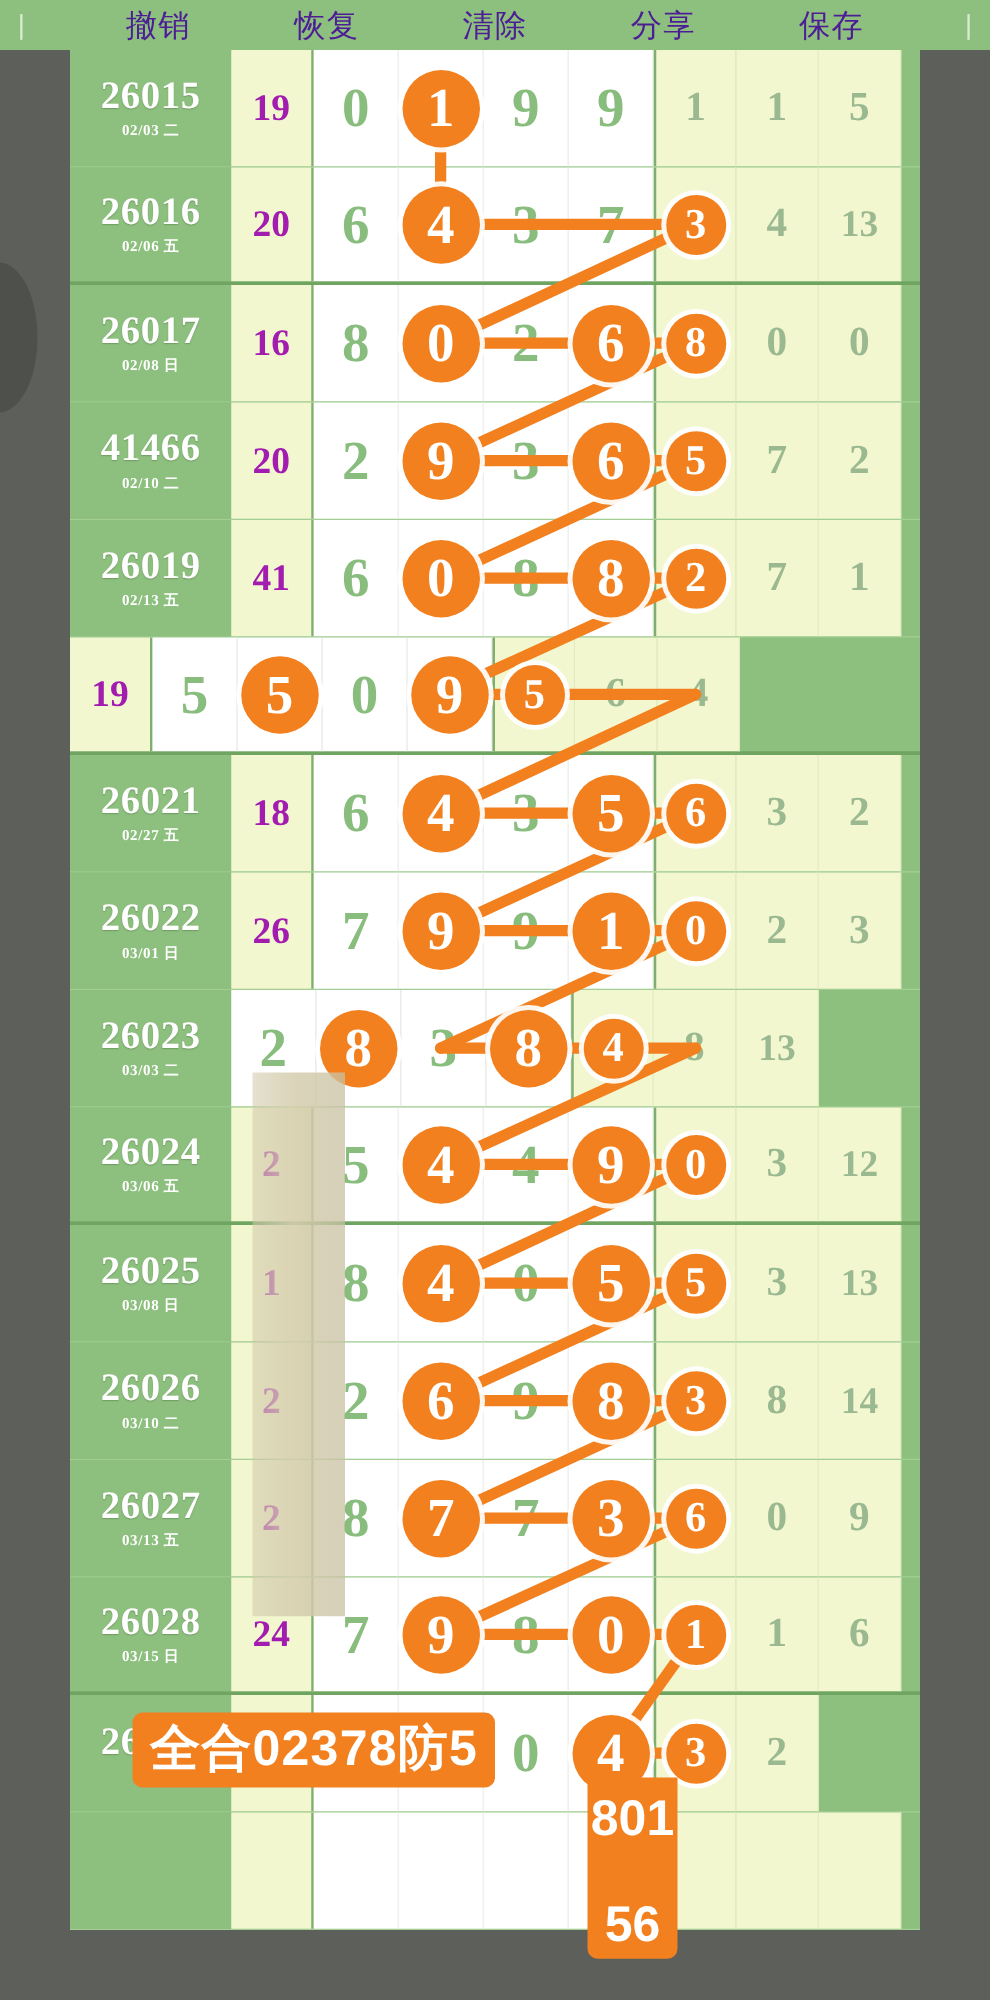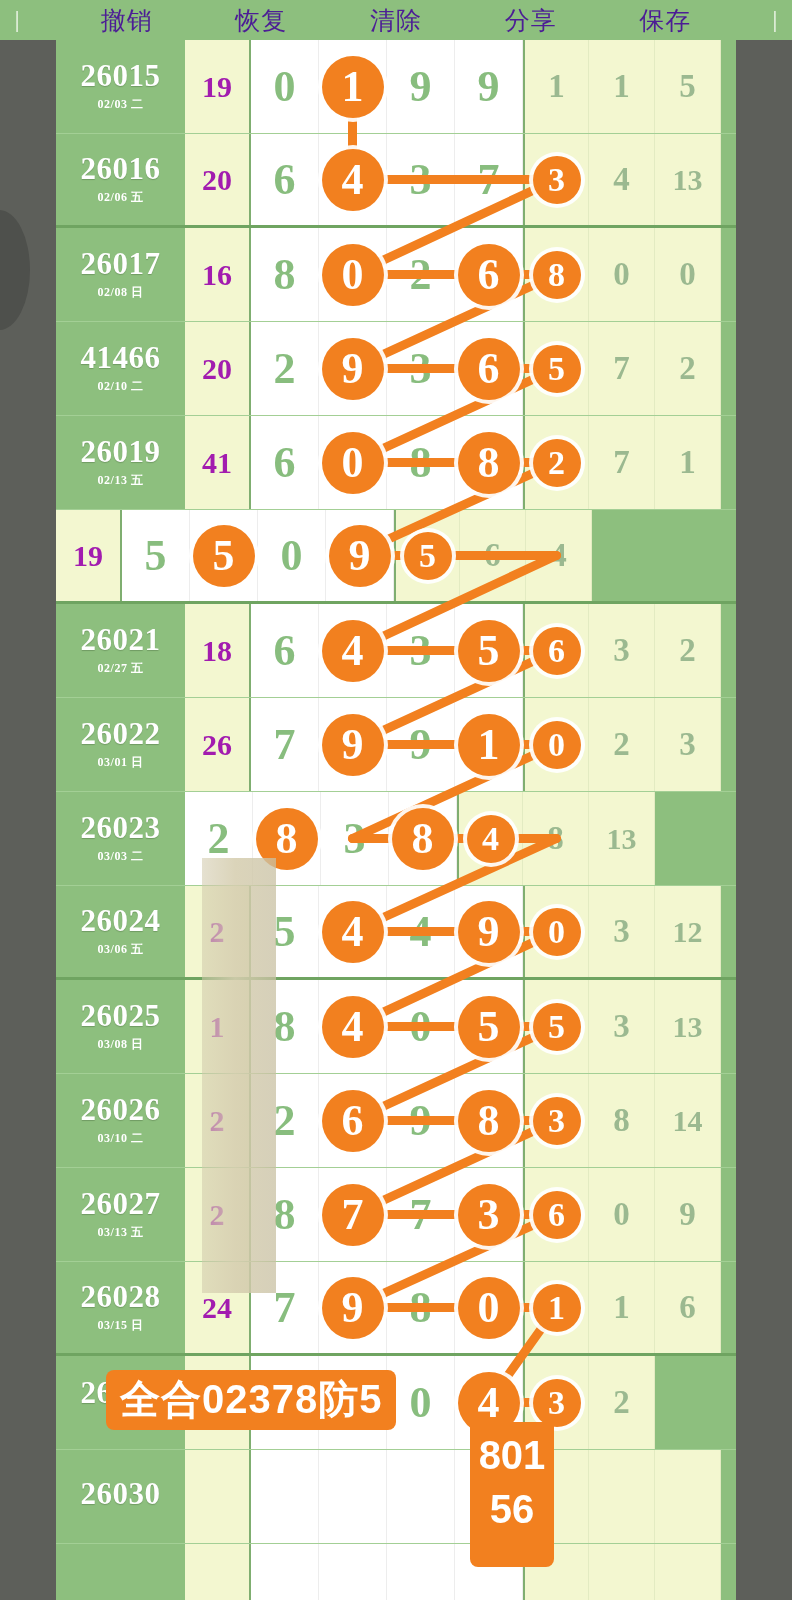--- a/index.html
+++ b/index.html
@@ -97,25 +97,25 @@
   
   .badge{
     position:absolute;left:106px;top:1330px;z-index:60;
     background:#f2801f;color:#ffffff;border-radius:8px;
     padding:6px 14px 8px;font-size:40px;font-weight:bold;
     font-family:"Liberation Sans","DejaVu Sans",sans-serif;
     letter-spacing:1px;white-space:nowrap;line-height:1.15;
   }
   
   .resblock{
-    position:absolute;left:470px;top:1382px;width:84px;height:145px;z-index:55;
+    position:absolute;left:470px;top:1382px;width:72px;height:145px;z-index:55;
     background:#f2801f;border-radius:0 0 8px 8px;color:#fff;
     font-family:"Liberation Sans","DejaVu Sans",sans-serif;
     font-size:40px;font-weight:bold;text-align:center;
-    display:flex;flex-direction:column;align-items:center;justify-content:flex-start;
+    display:flex;flex-direction:column;align-items:center;justify-content:space-between;
     padding-top:6px;box-sizing:border-box;line-height:1.35;
   }
 
   
   .dragpanel{
     position:absolute;left:202px;top:818px;width:74px;height:435px;z-index:50;
     background:linear-gradient(90deg,rgba(208,200,170,.55),rgba(214,206,176,.88) 45%,rgba(200,192,162,.75));
     pointer-events:none;
   }
 </style>
@@ -587,48 +587,20 @@
         <div class="c-dig">
           <span class="mark" style="z-index: 6;">4</span>
         </div>
         <div class="c-tail first">
           <span class="mark" style="z-index: 6;">3</span>
         </div>
         <div class="c-tail">
           <span>2</span>
         </div>
       </div>
-      <div class="row">
-        <div class="c-label">
-          <div class="per">26030</div>
-          <div class="dt"></div>
-        </div>
-        <div class="c-sum"></div>
-        <div class="c-dig">
-          <span class="num"></span>
-        </div>
-        <div class="c-dig">
-          <span class="num"></span>
-        </div>
-        <div class="c-dig">
-          <span class="num"></span>
-        </div>
-        <div class="c-dig">
-          <span class="num"></span>
-        </div>
-        <div class="c-tail first">
-          <span></span>
-        </div>
-        <div class="c-tail">
-          <span></span>
-        </div>
-        <div class="c-tail">
-          <span></span>
-        </div>
-      </div>
       <div class="row blank">
         <div class="c-label">
           <div class="per"></div>
           <div class="dt"></div>
         </div>
         <div class="c-sum"></div>
         <div class="c-dig">
           <span class="num"></span>
         </div>
         <div class="c-dig">

